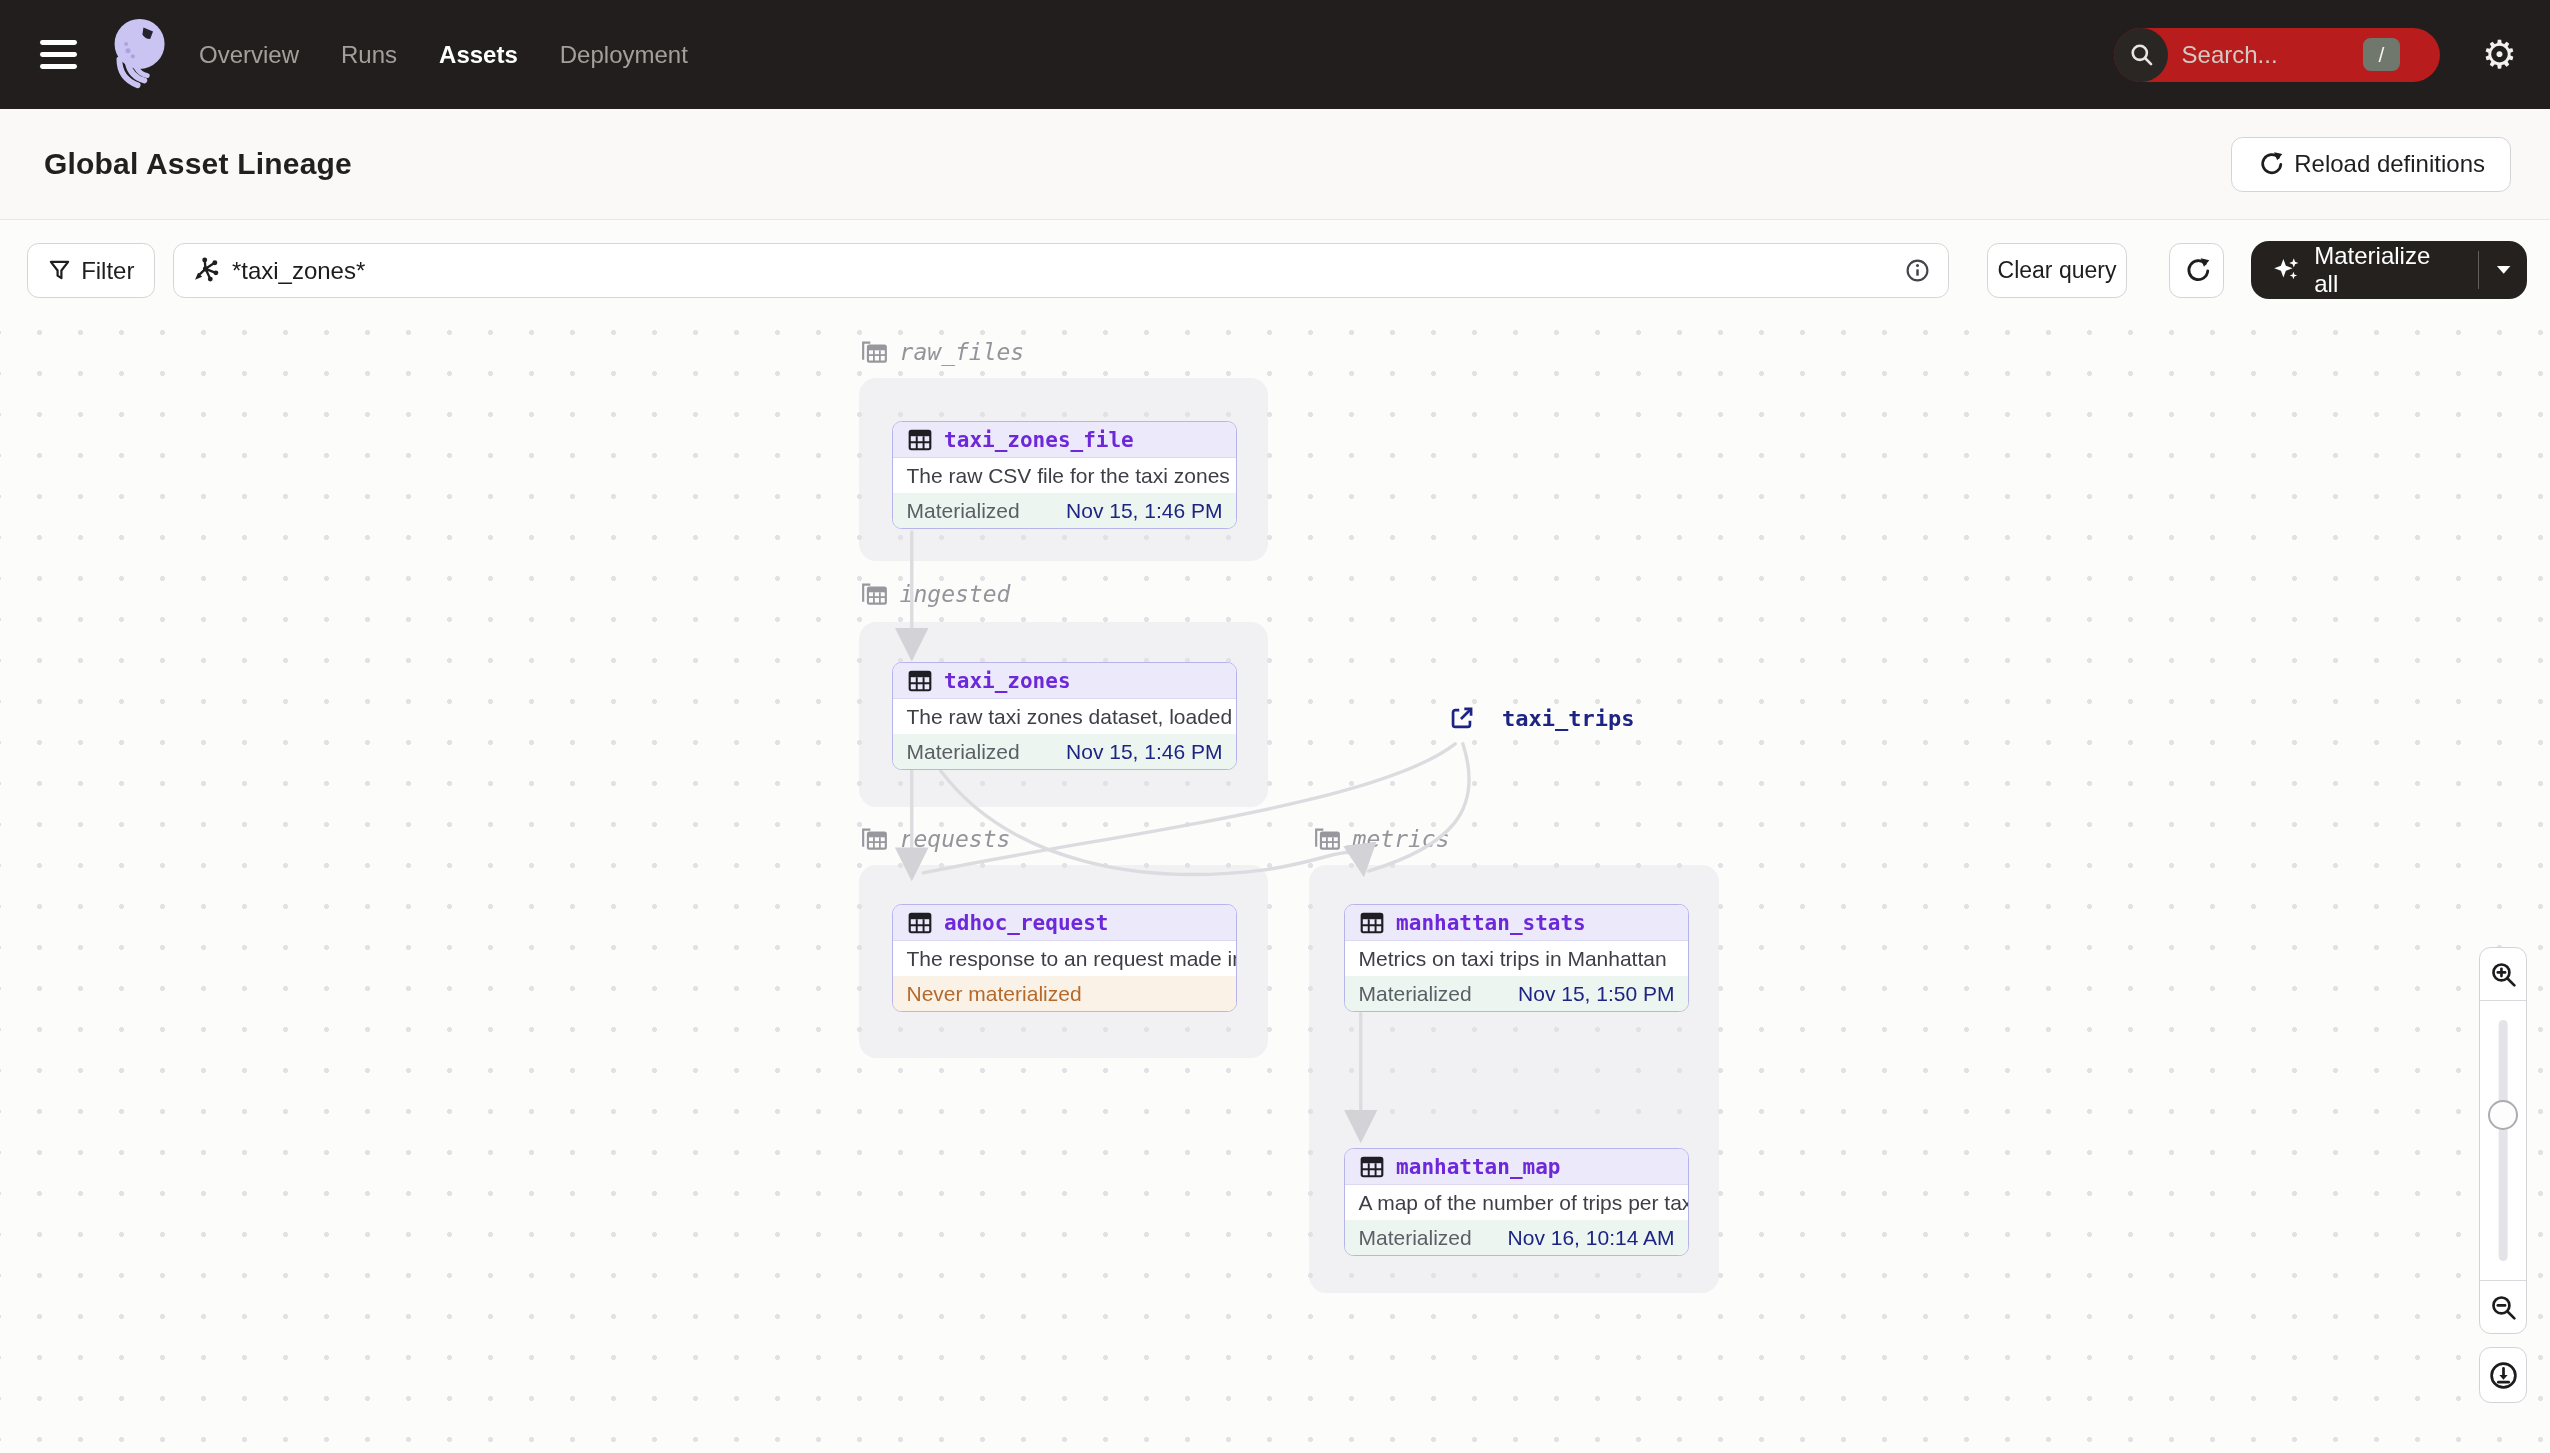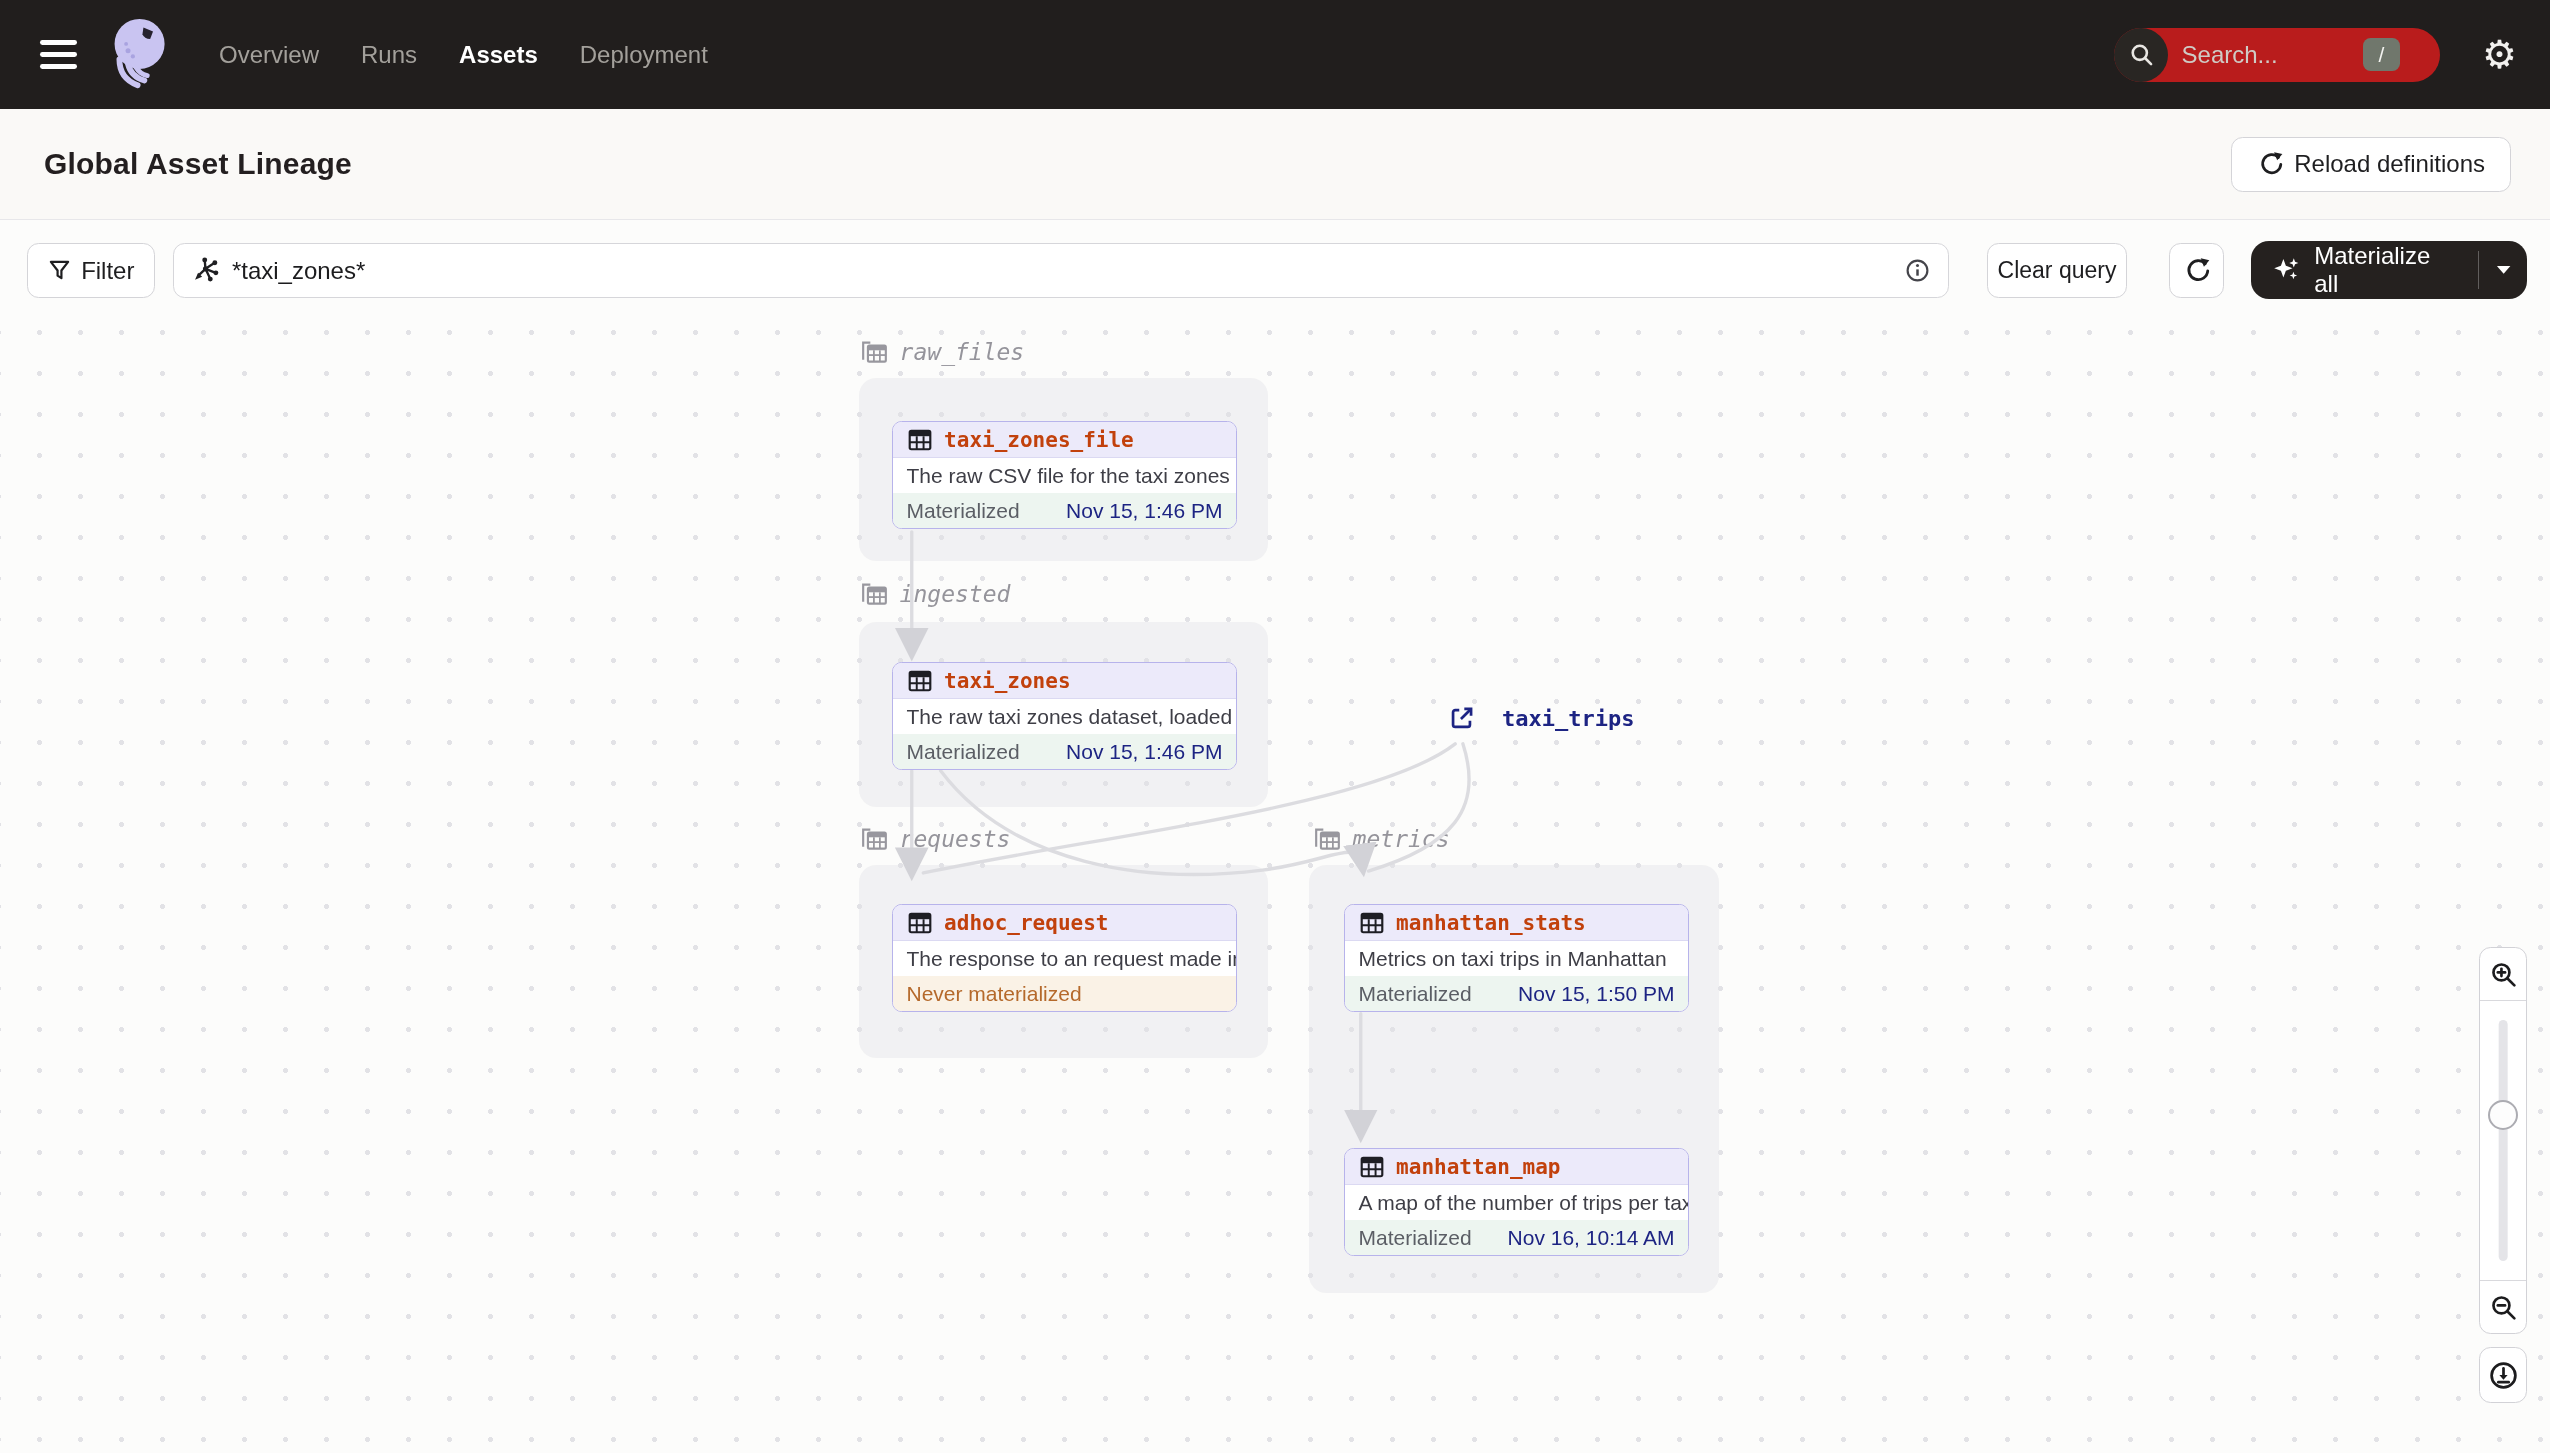--- a/index.html
+++ b/index.html
@@ -14,21 +14,21 @@
   .mono { font-family:"DejaVu Sans Mono", monospace;font-style:italic; }
 
   
   .topbar {
     position:absolute; left:0; top:0; width:2550px; height:109px;
     background:#211E1D; display:flex; align-items:center;
   }
   .hamburger { width:37px; height:29px; margin-left:40px; display:flex; flex-direction:column; justify-content:space-between; cursor:pointer; }
   .hamburger span { display:block; height:4.8px; border-radius:2.4px; background:#FFFFFF; }
   .logo { width:75px; height:81px; margin-left:27px; }
-  .nav { display:flex; align-items:center; margin-left:40px; gap:42px; }
+  .nav { display:flex; align-items:center; margin-left:20px; gap:42px; }
   .nav-item { font-size:24px; font-weight:500; color:#A3A09B; cursor:pointer; }
   .nav-item.active { color:#FFFFFF; font-weight:700; }
   .topbar-right { margin-left:auto; display:flex; align-items:center; margin-right:33px; }
   .search-pill {
     width:326px; height:54px; border-radius:27px; background:#b91c1c;
     display:flex; align-items:center; position:relative; cursor:text;
   }
   .search-circ { width:54px; height:54px; border-radius:50%; background:#292623; display:flex; align-items:center; justify-content:center; }
   .search-pill input {
     background:transparent; border:none; outline:none; color:#D3D0CA;
@@ -95,21 +95,21 @@
   .asset-node {
     position:absolute; width:345px; height:108px; z-index:3;
     background:#fff; border:1.4px solid #B7B3EB; border-radius:9.6px;
     overflow:hidden; cursor:pointer;
     display:flex; flex-direction:column;
   }
   .node-header {
     height:37px; background:#ECEAFA; display:flex; align-items:center; gap:11.6px;
     padding:0 13.5px; border-bottom:1px solid rgba(120,115,200,0.14);
   }
-  .node-title { font-family:"DejaVu Sans Mono",monospace; font-weight:700; font-size:21px; color:#c2410c; }
+  .node-title { font-family:"DejaVu Sans Mono",monospace; font-weight:700; font-size:21px; color:#6d28d9; }
   .node-desc {
     height:36px; display:flex; align-items:center; padding:0 13.5px;
     font-size:21px; color:#3E3E46; white-space:nowrap; overflow:hidden;
   }
   .node-footer {
     height:36px; display:flex; align-items:center; justify-content:space-between;
     padding:0 13.5px; font-size:21px;
   }
   .node-footer.mat { background:#EDF5F0; }
   .node-footer.mat .st { color:#5B5E65; }

